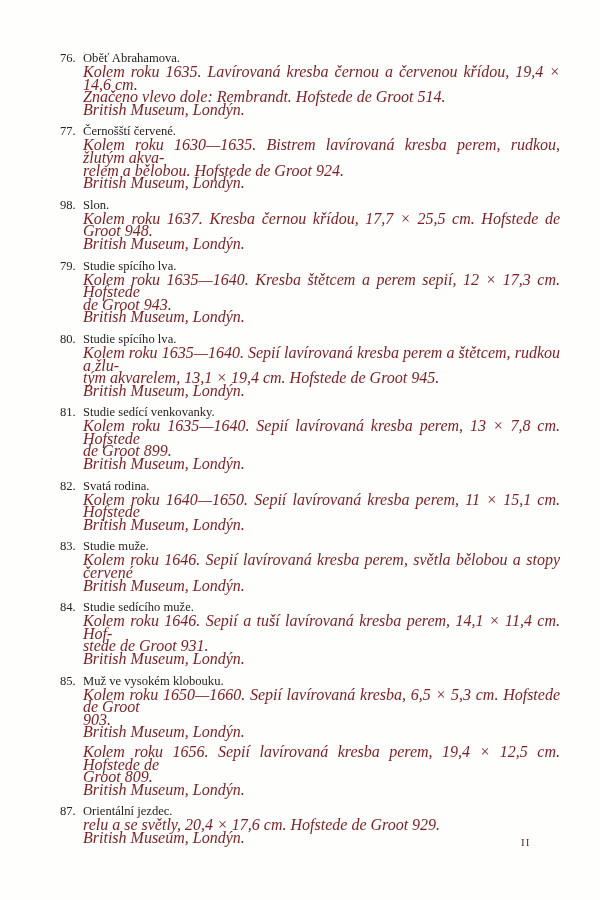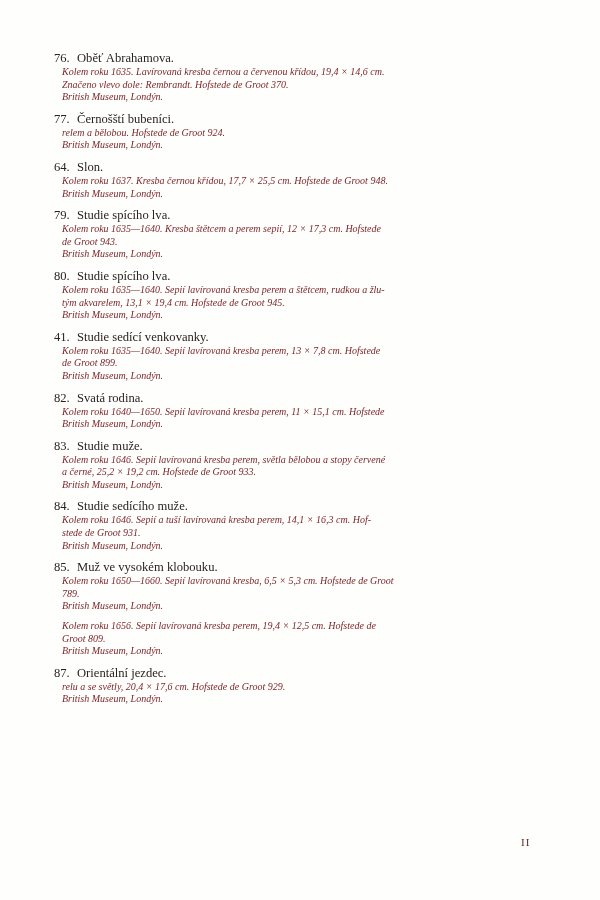--- a/index.html
+++ b/index.html
@@ -9,21 +9,21 @@
     body {
       width: 600px;
       height: 900px;
       background: #fefefc;
       position: relative;
       overflow: hidden;
       font-family: "Liberation Serif", "DejaVu Serif", serif;
     }
     .page {
       position: absolute;
-      left: 54px;
+      left: 60px;
       top: 50px;
       width: 500px;
     }
     .entry {
       margin-bottom: 7px;
     }
     .entry-head {
       display: flex;
       align-items: baseline;
       font-size: 12.6px;
@@ -31,23 +31,23 @@
       color: #2a2220;
     }
     .entry-num {
       width: 23px;
       flex: 0 0 23px;
     }
     .entry-title {
       flex: 1;
     }
     .entry-body {
-      margin-left: 8px;
+      margin-left: 23px;
       font-style: italic;
-      font-size: 10px;
+      font-size: 16px;
       line-height: 12.6px;
       color: #7a1f24;
       text-align: justify;
     }
     .entry-body div {
       margin: 0;
     }
     .page-number {
       position: absolute;
       left: 521px;
@@ -62,39 +62,40 @@
 <body>
 
 <div class="page">
   <div class="entry">
     <div class="entry-head">
       <span class="entry-num">76.</span>
       <span class="entry-title">Oběť Abrahamova.</span>
     </div>
     <div class="entry-body">
       <div>Kolem roku 1635. Lavírovaná kresba černou a červenou křídou, 19,4 × 14,6 cm.</div>
-      <div>Značeno vlevo dole: Rembrandt. Hofstede de Groot 370.</div>
+      <div>Značeno vlevo dole: Rembrandt. Hofstede de Groot 514.</div>
       <div>British Museum, Londýn.</div>
     </div>
   </div>
 
   <div class="entry">
     <div class="entry-head">
       <span class="entry-num">77.</span>
-      <span class="entry-title">Černošští bubeníci.</span>
-    </div>
-    <div class="entry-body">
+      <span class="entry-title">Černošští červené.</span>
+    </div>
+    <div class="entry-body">
+      <div>Kolem roku 1630—1635. Bistrem lavírovaná kresba perem, rudkou, žlutým akva-</div>
       <div>relem a bělobou. Hofstede de Groot 924.</div>
       <div>British Museum, Londýn.</div>
     </div>
   </div>
 
   <div class="entry">
     <div class="entry-head">
-      <span class="entry-num">64.</span>
+      <span class="entry-num">98.</span>
       <span class="entry-title">Slon.</span>
     </div>
     <div class="entry-body">
       <div>Kolem roku 1637. Kresba černou křídou, 17,7 × 25,5 cm. Hofstede de Groot 948.</div>
       <div>British Museum, Londýn.</div>
     </div>
   </div>
 
   <div class="entry">
     <div class="entry-head">
@@ -115,21 +116,21 @@
     </div>
     <div class="entry-body">
       <div>Kolem roku 1635—1640. Sepií lavírovaná kresba perem a štětcem, rudkou a žlu-</div>
       <div>tým akvarelem, 13,1 × 19,4 cm. Hofstede de Groot 945.</div>
       <div>British Museum, Londýn.</div>
     </div>
   </div>
 
   <div class="entry">
     <div class="entry-head">
-      <span class="entry-num">41.</span>
+      <span class="entry-num">81.</span>
       <span class="entry-title">Studie sedící venkovanky.</span>
     </div>
     <div class="entry-body">
       <div>Kolem roku 1635—1640. Sepií lavírovaná kresba perem, 13 × 7,8 cm. Hofstede</div>
       <div>de Groot 899.</div>
       <div>British Museum, Londýn.</div>
     </div>
   </div>
 
   <div class="entry">
@@ -143,45 +144,44 @@
     </div>
   </div>
 
   <div class="entry">
     <div class="entry-head">
       <span class="entry-num">83.</span>
       <span class="entry-title">Studie muže.</span>
     </div>
     <div class="entry-body">
       <div>Kolem roku 1646. Sepií lavírovaná kresba perem, světla bělobou a stopy červené</div>
-      <div>a černé, 25,2 × 19,2 cm. Hofstede de Groot 933.</div>
       <div>British Museum, Londýn.</div>
     </div>
   </div>
 
   <div class="entry">
     <div class="entry-head">
       <span class="entry-num">84.</span>
       <span class="entry-title">Studie sedícího muže.</span>
     </div>
     <div class="entry-body">
-      <div>Kolem roku 1646. Sepií a tuší lavírovaná kresba perem, 14,1 × 16,3 cm. Hof-</div>
+      <div>Kolem roku 1646. Sepií a tuší lavírovaná kresba perem, 14,1 × 11,4 cm. Hof-</div>
       <div>stede de Groot 931.</div>
       <div>British Museum, Londýn.</div>
     </div>
   </div>
 
   <div class="entry">
     <div class="entry-head">
       <span class="entry-num">85.</span>
       <span class="entry-title">Muž ve vysokém klobouku.</span>
     </div>
     <div class="entry-body">
       <div>Kolem roku 1650—1660. Sepií lavírovaná kresba, 6,5 × 5,3 cm. Hofstede de Groot</div>
-      <div>789.</div>
+      <div>903.</div>
       <div>British Museum, Londýn.</div>
     </div>
   </div>
 
   <div class="entry">
     <div class="entry-body">
       <div>Kolem roku 1656. Sepií lavírovaná kresba perem, 19,4 × 12,5 cm. Hofstede de</div>
       <div>Groot 809.</div>
       <div>British Museum, Londýn.</div>
     </div>

